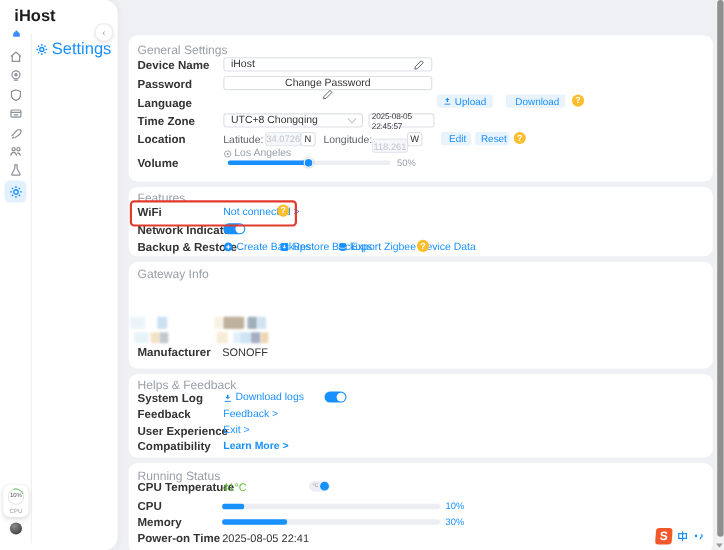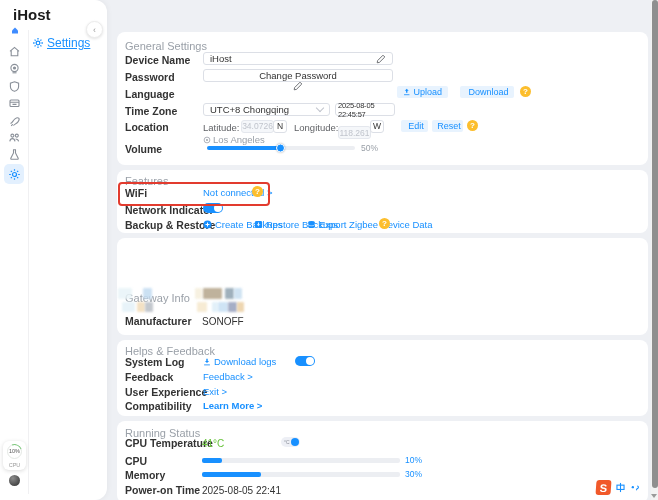--- a/index.html
+++ b/index.html
@@ -6,21 +6,21 @@
   body{width:658px;height:500px;overflow:hidden;background:#eef0f4;font-family:"Liberation Sans",sans-serif;position:relative;}
   .abs{position:absolute;}
   
   .sidebar{position:absolute;left:0;top:0;width:107px;height:500px;background:#fff;border-radius:0 12px 12px 0;box-shadow:0 0 6px rgba(0,0,0,.06);}
   .app-title{position:absolute;left:13px;top:6px;font-size:15px;font-weight:bold;color:#1c1c1c;}
   .collapse-btn{position:absolute;left:86px;top:21px;width:15px;height:15px;border-radius:50%;background:#fff;border:1px solid #ececec;box-shadow:0 1px 3px rgba(0,0,0,.12);color:#9a9a9a;font-size:9px;display:flex;align-items:center;justify-content:center;cursor:pointer;}
   .rail-divider{position:absolute;left:28px;top:30px;bottom:6px;width:1px;background:#f0f0f2;}
   .rail-icon{position:absolute;left:7px;width:14px;height:14px;display:flex;align-items:center;justify-content:center;}
   .rail-active{position:absolute;left:4px;width:20px;height:20px;border-radius:5px;background:#e3f0fe;display:flex;align-items:center;justify-content:center;}
   .menu-item{position:absolute;left:32px;top:36px;display:flex;align-items:center;gap:3px;cursor:pointer;}
-  .menu-item span{font-size:12px;color:#1890ff;text-decoration:underline;}
+  .menu-item span{font-size:15px;color:#1890ff;}
   .cpu-card{position:absolute;left:3px;top:441px;width:23px;height:29px;background:#fff;border-radius:6px;box-shadow:0 1px 4px rgba(0,0,0,.15);}
   .gauge-ring{position:absolute;left:4px;top:3px;width:13px;height:13px;border:1.5px solid #e4e8e4;border-radius:50%;}
   .gauge-arc{position:absolute;left:4px;top:3px;width:13px;height:13px;border:1.5px solid transparent;border-top-color:#7bc97b;border-radius:50%;transform:rotate(25deg);}
   .gauge-val{position:absolute;left:0;top:7px;width:23px;text-align:center;font-size:5.5px;color:#555;}
   .gauge-lbl{position:absolute;left:0;top:21px;width:23px;text-align:center;font-size:5.5px;color:#9a9a9a;}
   .dock-ball{position:absolute;left:9px;top:475px;width:11px;height:11px;border-radius:50%;background:radial-gradient(circle at 35% 30%,#8a8a8a,#2e2e2e);}
   
   .card{position:absolute;left:117px;width:531px;background:#fff;border-radius:8px;}
   .sec-header{position:absolute;left:8px;font-size:11px;color:#9aa0a8;}
   .f-label{position:absolute;left:8px;font-size:10.5px;font-weight:bold;color:#333;white-space:nowrap;}
@@ -265,21 +265,21 @@
         <ellipse cx="5" cy="2.4" rx="3.6" ry="1.4" fill="#1890ff"></ellipse>
         <path d="M1.4 2.4v5.2c0 .8 1.6 1.4 3.6 1.4s3.6-.6 3.6-1.4V2.4" fill="#1890ff"></path>
         <path d="M1.4 5c0 .8 1.6 1.4 3.6 1.4S8.6 5.8 8.6 5" fill="none" stroke="#fff" stroke-width=".7"></path>
       </svg>
     <span>Export Zigbee Device Data</span>
   </div>
   <div class="qmark" style="left:262px;top:48px;">?</div>
 </section>
 
 <section class="card" style="top:238px;height:97px;">
-  <div class="sec-header" style="top:6px;margin-top:48px;">Gateway Info</div>
+  <div class="sec-header" style="top:6px;">Gateway Info</div>
 
   <div class="blur-b" style="left:1px;top:50px;width:14px;height:11px;background:#e8f4f8;"></div>
   <div class="blur-b" style="left:26px;top:50px;width:9px;height:11px;background:#c3dcf2;"></div>
   <div class="blur-b" style="left:78px;top:50px;width:7px;height:11px;background:#f6efdc;"></div>
   <div class="blur-b" style="left:86px;top:50px;width:19px;height:11px;background:#b5a58b;"></div>
   <div class="blur-b" style="left:108px;top:50px;width:9px;height:11px;background:#8fa3b1;"></div>
   <div class="blur-b" style="left:117px;top:50px;width:8px;height:11px;background:#c8dff0;"></div>
   <div class="blur-b" style="left:5px;top:64px;width:13px;height:10px;background:#e4f2f8;"></div>
   <div class="blur-b" style="left:20px;top:64px;width:8px;height:10px;background:#f2dcba;"></div>
   <div class="blur-b" style="left:28px;top:64px;width:8px;height:10px;background:#b9bfc6;"></div>

